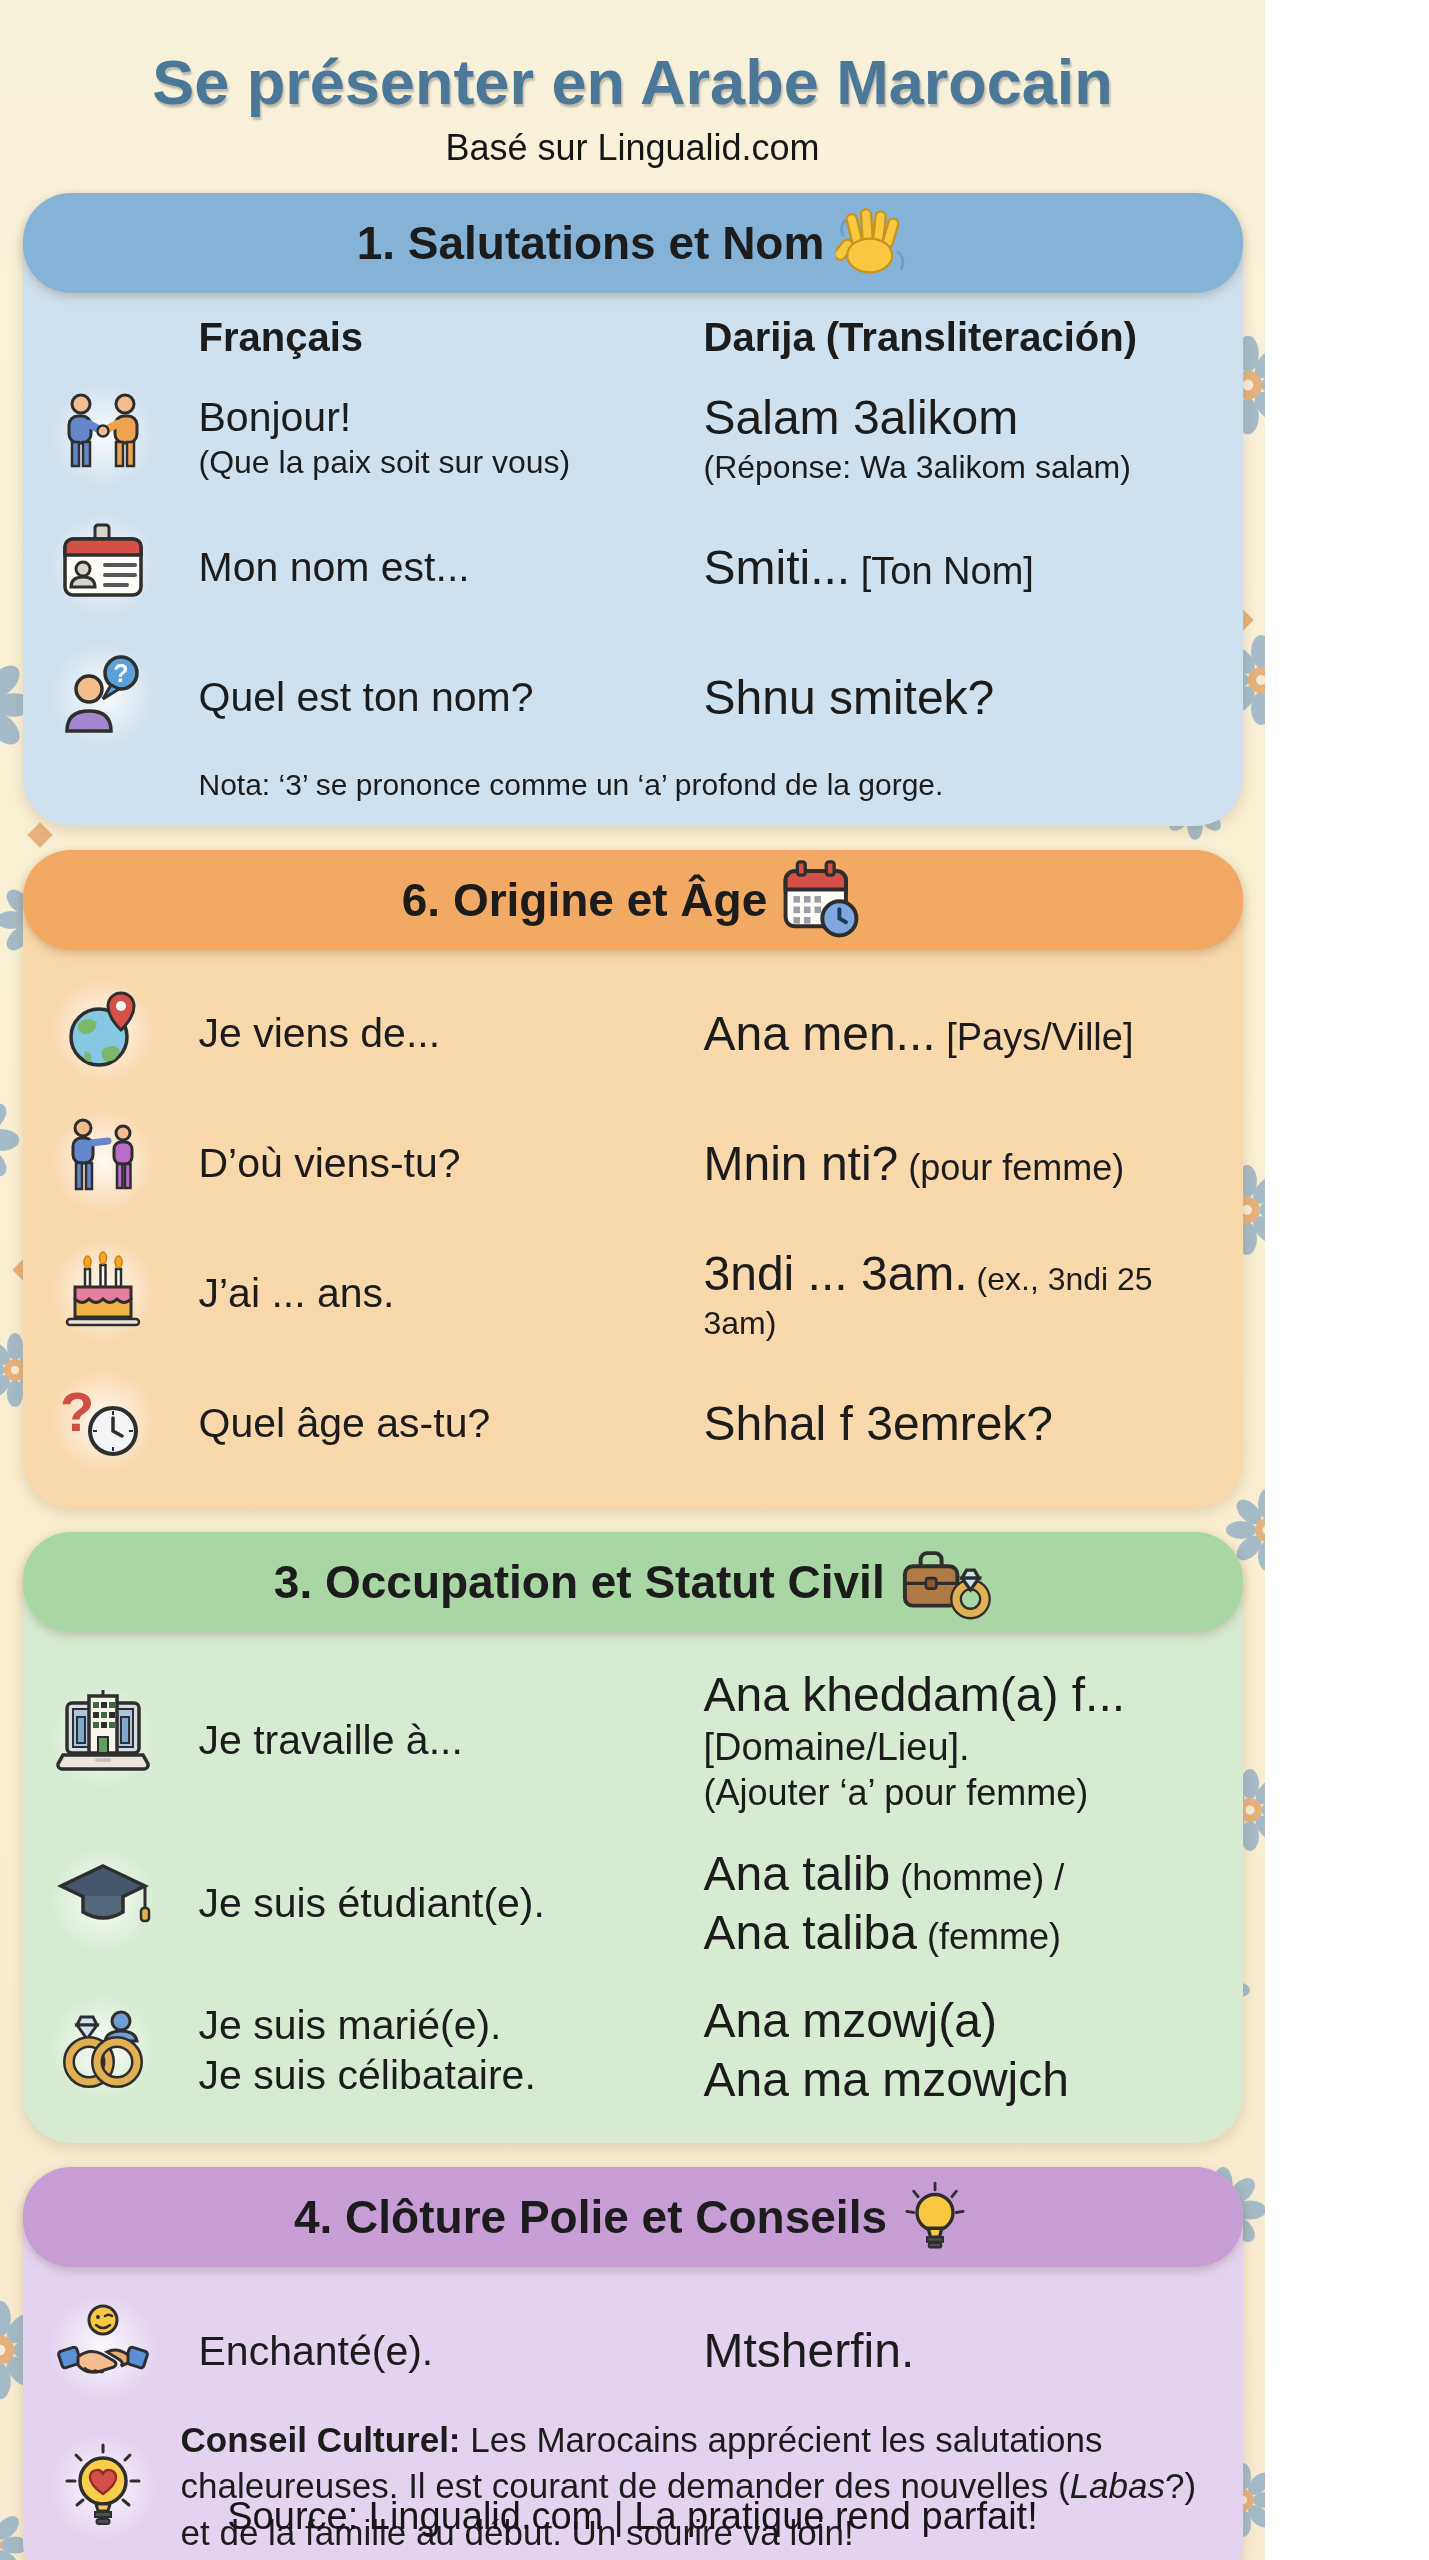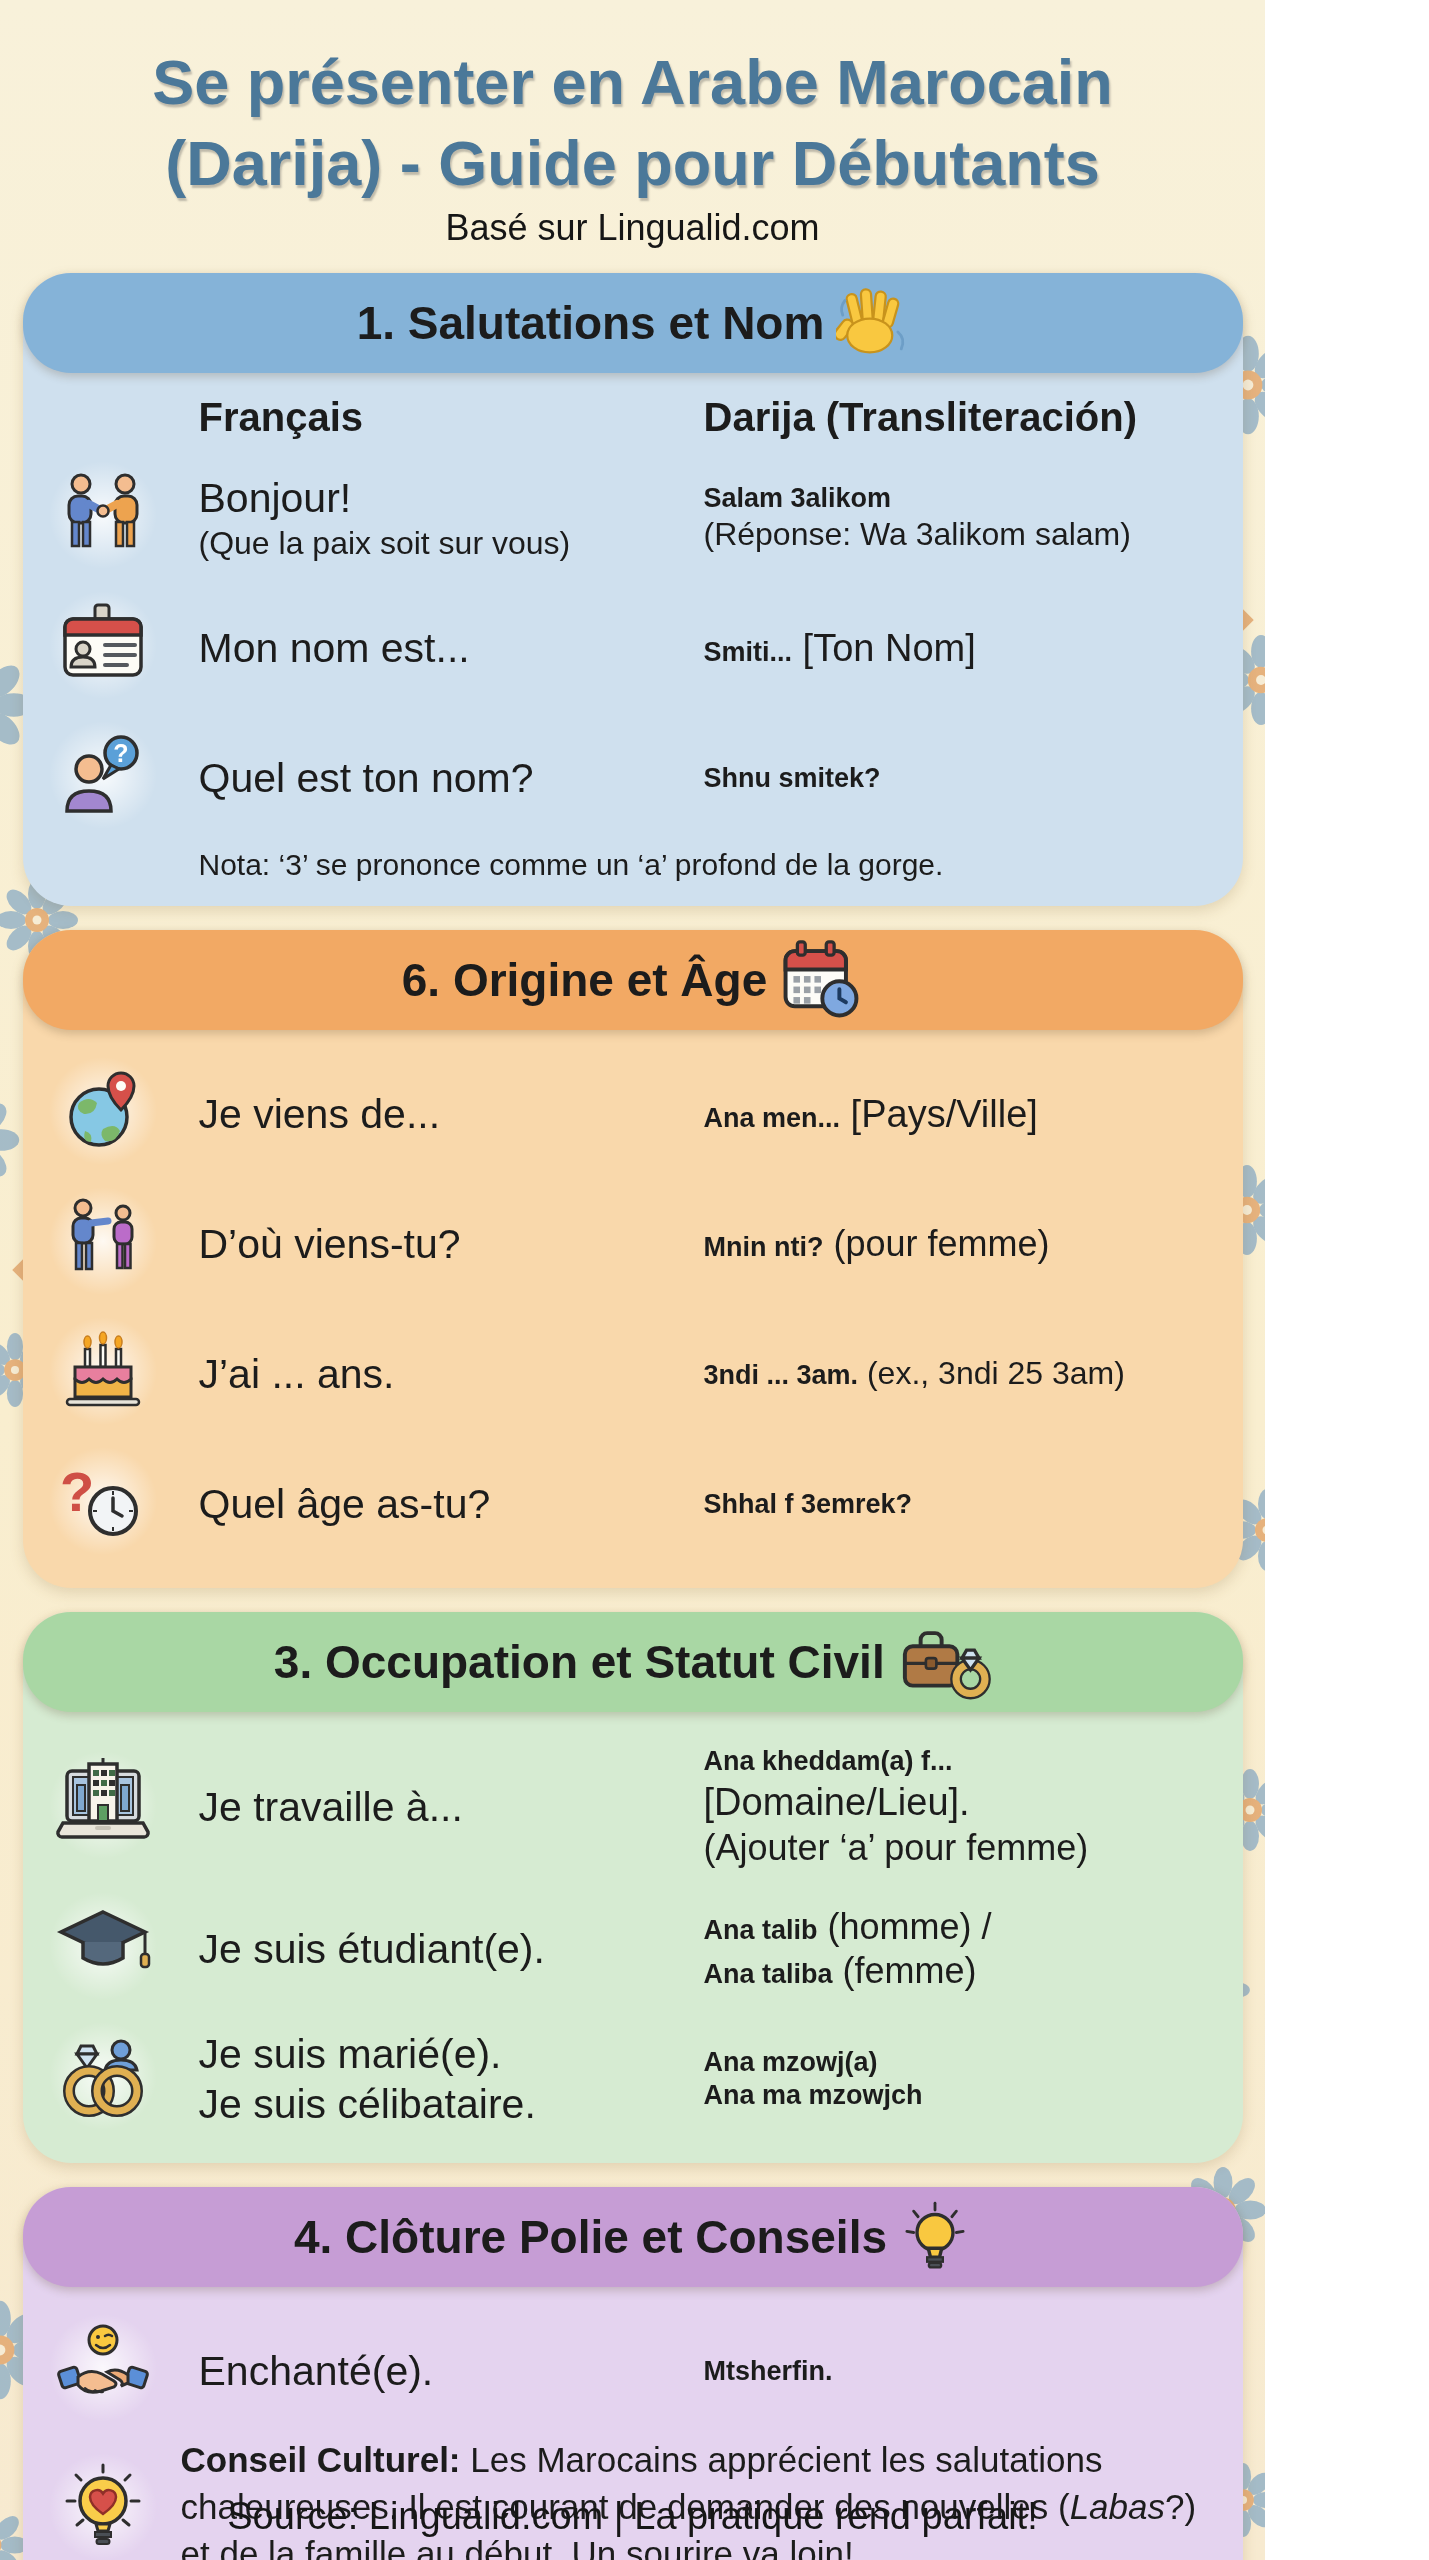--- a/index.html
+++ b/index.html
@@ -23,21 +23,21 @@
   .sec4 .sec-header{background:var(--s4h);} .sec4{background:var(--s4b);}
   .sec-body{padding:16px 36px 22px 20px;}
   .row,.grid-row{display:grid;grid-template-columns:120px 505px 1fr;column-gap:18px;align-items:center;padding:11px 0;}
   .icon-cell{display:flex;align-items:center;justify-content:center;}
   .icon-halo{width:108px;height:108px;display:flex;align-items:center;justify-content:center;
     background:radial-gradient(closest-side,rgba(255,255,255,.85),rgba(255,255,255,0));}
   .icon-halo svg{width:96px;height:96px;}
   .cell{line-height:1.24;margin-top:6px;}
   .cell.fr{padding-left:18px;}
   .seg.main{font-size:41px;}
-  .seg.b{font-size:27px;font-weight:700;}
+  .seg.b{font-size:48px;font-weight:400;}
   .seg.reg{font-size:38px;}
   .seg.md{font-size:36px;}
   .seg.sm{font-size:32px;}
   .seg.it{font-style:italic;}
   .col-head{font-size:40px;font-weight:700;padding:6px 0 10px 0;align-items:end;}
   .col-head .fr{padding-left:18px;}
   .note-row{padding:8px 0 2px 0;}
   .note{grid-column:2 / 4;font-size:30px;padding-left:18px;}
   .tip-row{align-items:center;padding-top:4px;}
   .tip-text{grid-column:2 / 4;font-size:35px;line-height:1.33;}
@@ -115,21 +115,20 @@
   <svg class="decor" style="right:75px;top:2340px" width="140" height="140">
     <use href="#spk" fill="#fdf5de" transform="translate(70,70) scale(1.9)"></use>
   </svg>
   <svg class="decor" style="left:580px;top:2440px" width="90" height="90">
     <use href="#spk" fill="#fcf2d8" transform="translate(45,45) scale(1.2)"></use>
   </svg>
 
   <div class="content">
     <div class="title">
       <div>Se présenter en Arabe Marocain</div>
-      <div>(Darija) - Guide pour Débutants</div>
     </div>
     <div class="subtitle">Basé sur Lingualid.com</div>
 
     <div class="section sec1">
       <div class="sec-header">
         <span>1. Salutations et Nom</span>
         <span class="sec-emoji">
             <svg viewBox="0 0 64 64">
     <g stroke="#c8931c" stroke-width="2" fill="#f9c840">
       <rect x="12" y="6" width="9" height="30" rx="4.5" transform="rotate(-14 16.5 21)"></rect>

